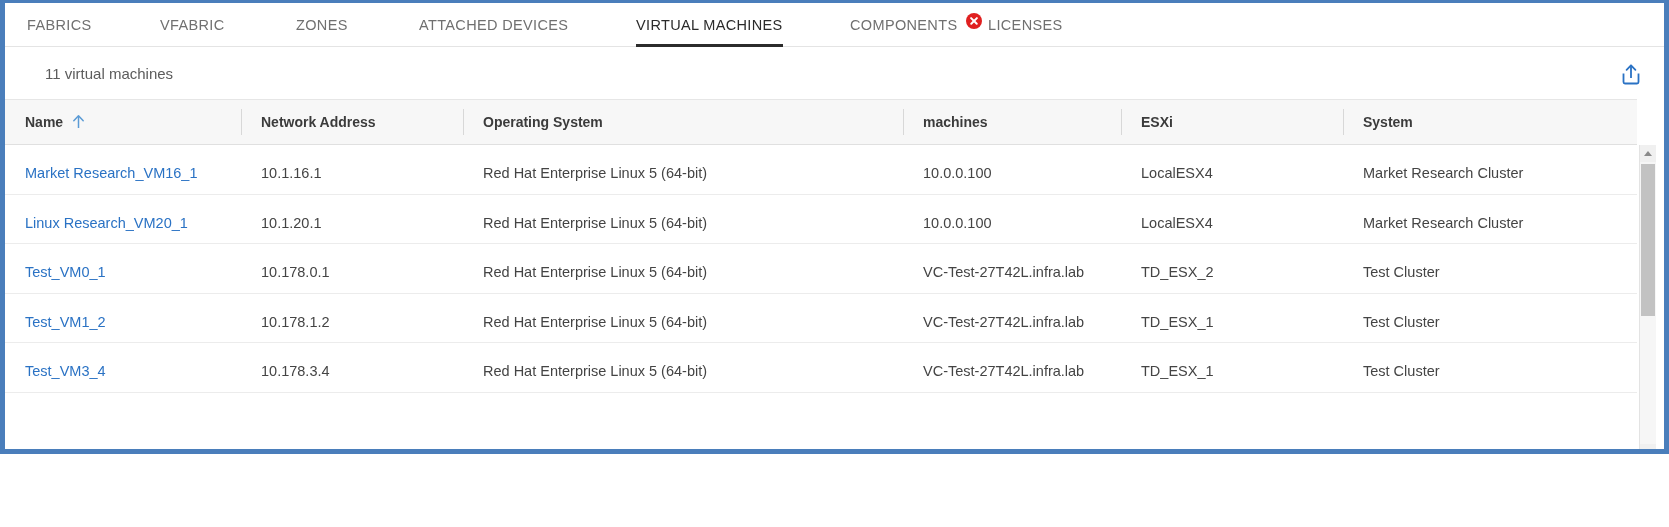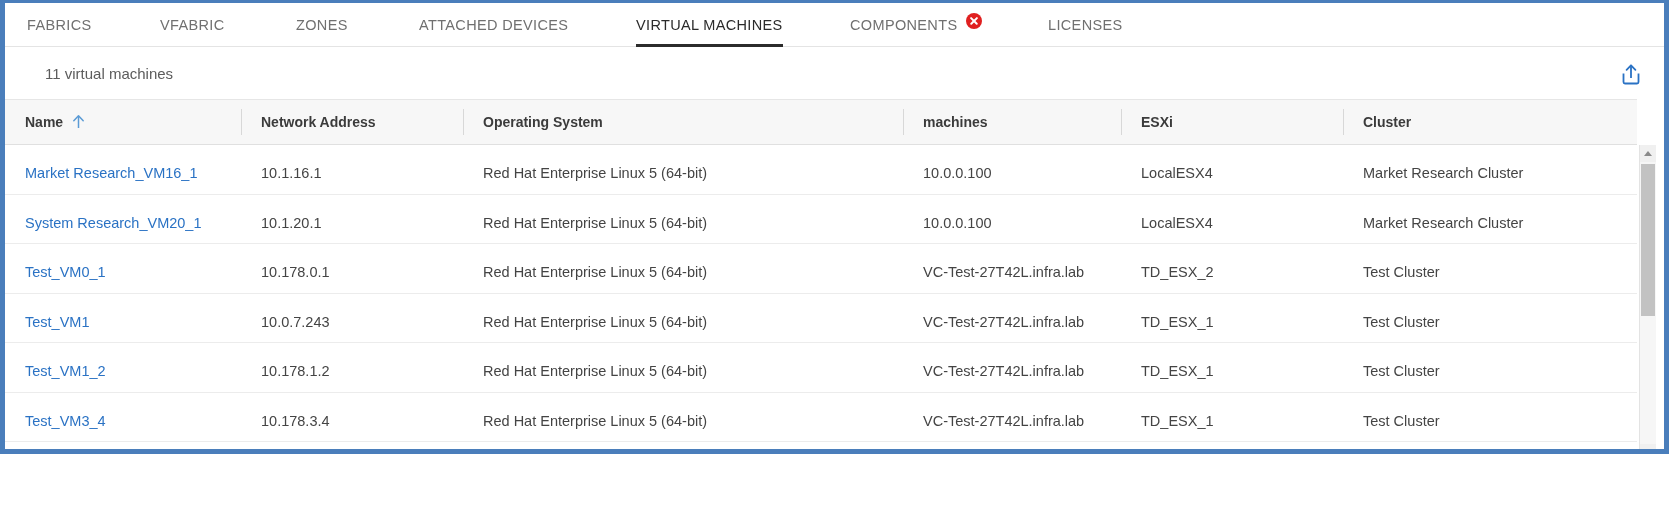--- a/index.html
+++ b/index.html
@@ -204,21 +204,21 @@
         <span>ATTACHED DEVICES</span>
       </div>
       <div class="tab active" style="left: 631px;">
         <span>VIRTUAL MACHINES</span>
         <span class="underline"></span>
       </div>
       <div class="tab" style="left: 845px;">
         <span>COMPONENTS</span>
         <span class="err-badge"></span>
       </div>
-      <div class="tab" style="left: 1043px;">
+      <div class="tab" style="left: 983px;">
         <span>LICENSES</span>
       </div>
     </div>
 
   <div id="countbar">
     <span id="count-label">11 virtual machines</span>
     <span id="export-btn">
       <svg width="26" height="26" viewBox="0 0 26 26" aria-hidden="true">
         <path d="M5.5 12.5 V21 a1.5 1.5 0 0 0 1.5 1.5 h12 a1.5 1.5 0 0 0 1.5 -1.5 V12.5" fill="none" stroke="#2a72c4" stroke-width="1.8"></path>
         <path d="M13 17 V4.6" fill="none" stroke="#2a72c4" stroke-width="1.8"></path>
@@ -254,73 +254,65 @@
           <th>
             <span>Operating System</span>
           </th>
           <th>
             <span>machines</span>
           </th>
           <th>
             <span>ESXi</span>
           </th>
           <th>
-            <span>Cluster</span>
+            <span>System</span>
           </th>
         </tr>
       </thead>
       <tbody id="tbody">
           <tr>
             <td class="namecell"><a>Market Research_VM16_1</a></td>
             <td>10.1.16.1</td>
             <td>Red Hat Enterprise Linux 5 (64-bit)</td>
             <td>10.0.0.100</td>
             <td>LocalESX4</td>
             <td>Market Research Cluster</td>
           </tr>
           <tr>
-            <td class="namecell"><a>System Research_VM20_1</a></td>
+            <td class="namecell"><a>Linux Research_VM20_1</a></td>
             <td>10.1.20.1</td>
             <td>Red Hat Enterprise Linux 5 (64-bit)</td>
             <td>10.0.0.100</td>
             <td>LocalESX4</td>
             <td>Market Research Cluster</td>
           </tr>
           <tr>
             <td class="namecell"><a>Test_VM0_1</a></td>
             <td>10.178.0.1</td>
             <td>Red Hat Enterprise Linux 5 (64-bit)</td>
             <td>VC-Test-27T42L.infra.lab</td>
             <td>TD_ESX_2</td>
             <td>Test Cluster</td>
           </tr>
           <tr>
-            <td class="namecell"><a>Test_VM1</a></td>
-            <td>10.0.7.243</td>
+            <td class="namecell"><a>Test_VM1_2</a></td>
+            <td>10.178.1.2</td>
             <td>Red Hat Enterprise Linux 5 (64-bit)</td>
             <td>VC-Test-27T42L.infra.lab</td>
             <td>TD_ESX_1</td>
             <td>Test Cluster</td>
           </tr>
           <tr>
-            <td class="namecell"><a>Test_VM1_2</a></td>
-            <td>10.178.1.2</td>
+            <td class="namecell"><a>Test_VM3_4</a></td>
+            <td>10.178.3.4</td>
             <td>Red Hat Enterprise Linux 5 (64-bit)</td>
             <td>VC-Test-27T42L.infra.lab</td>
             <td>TD_ESX_1</td>
             <td>Test Cluster</td>
           </tr>
-          <tr>
-            <td class="namecell"><a>Test_VM3_4</a></td>
-            <td>10.178.3.4</td>
-            <td>Red Hat Enterprise Linux 5 (64-bit)</td>
-            <td>VC-Test-27T42L.infra.lab</td>
-            <td>TD_ESX_1</td>
-            <td>Test Cluster</td>
-          </tr>
         </tbody>
     </table>
 
     <div id="scrollbar">
       <div id="sb-up">
         <span class="sb-tri"></span>
       </div>
       <div id="sb-thumb"></div>
       <div id="sb-down">
         <span class="sb-tri"></span>

